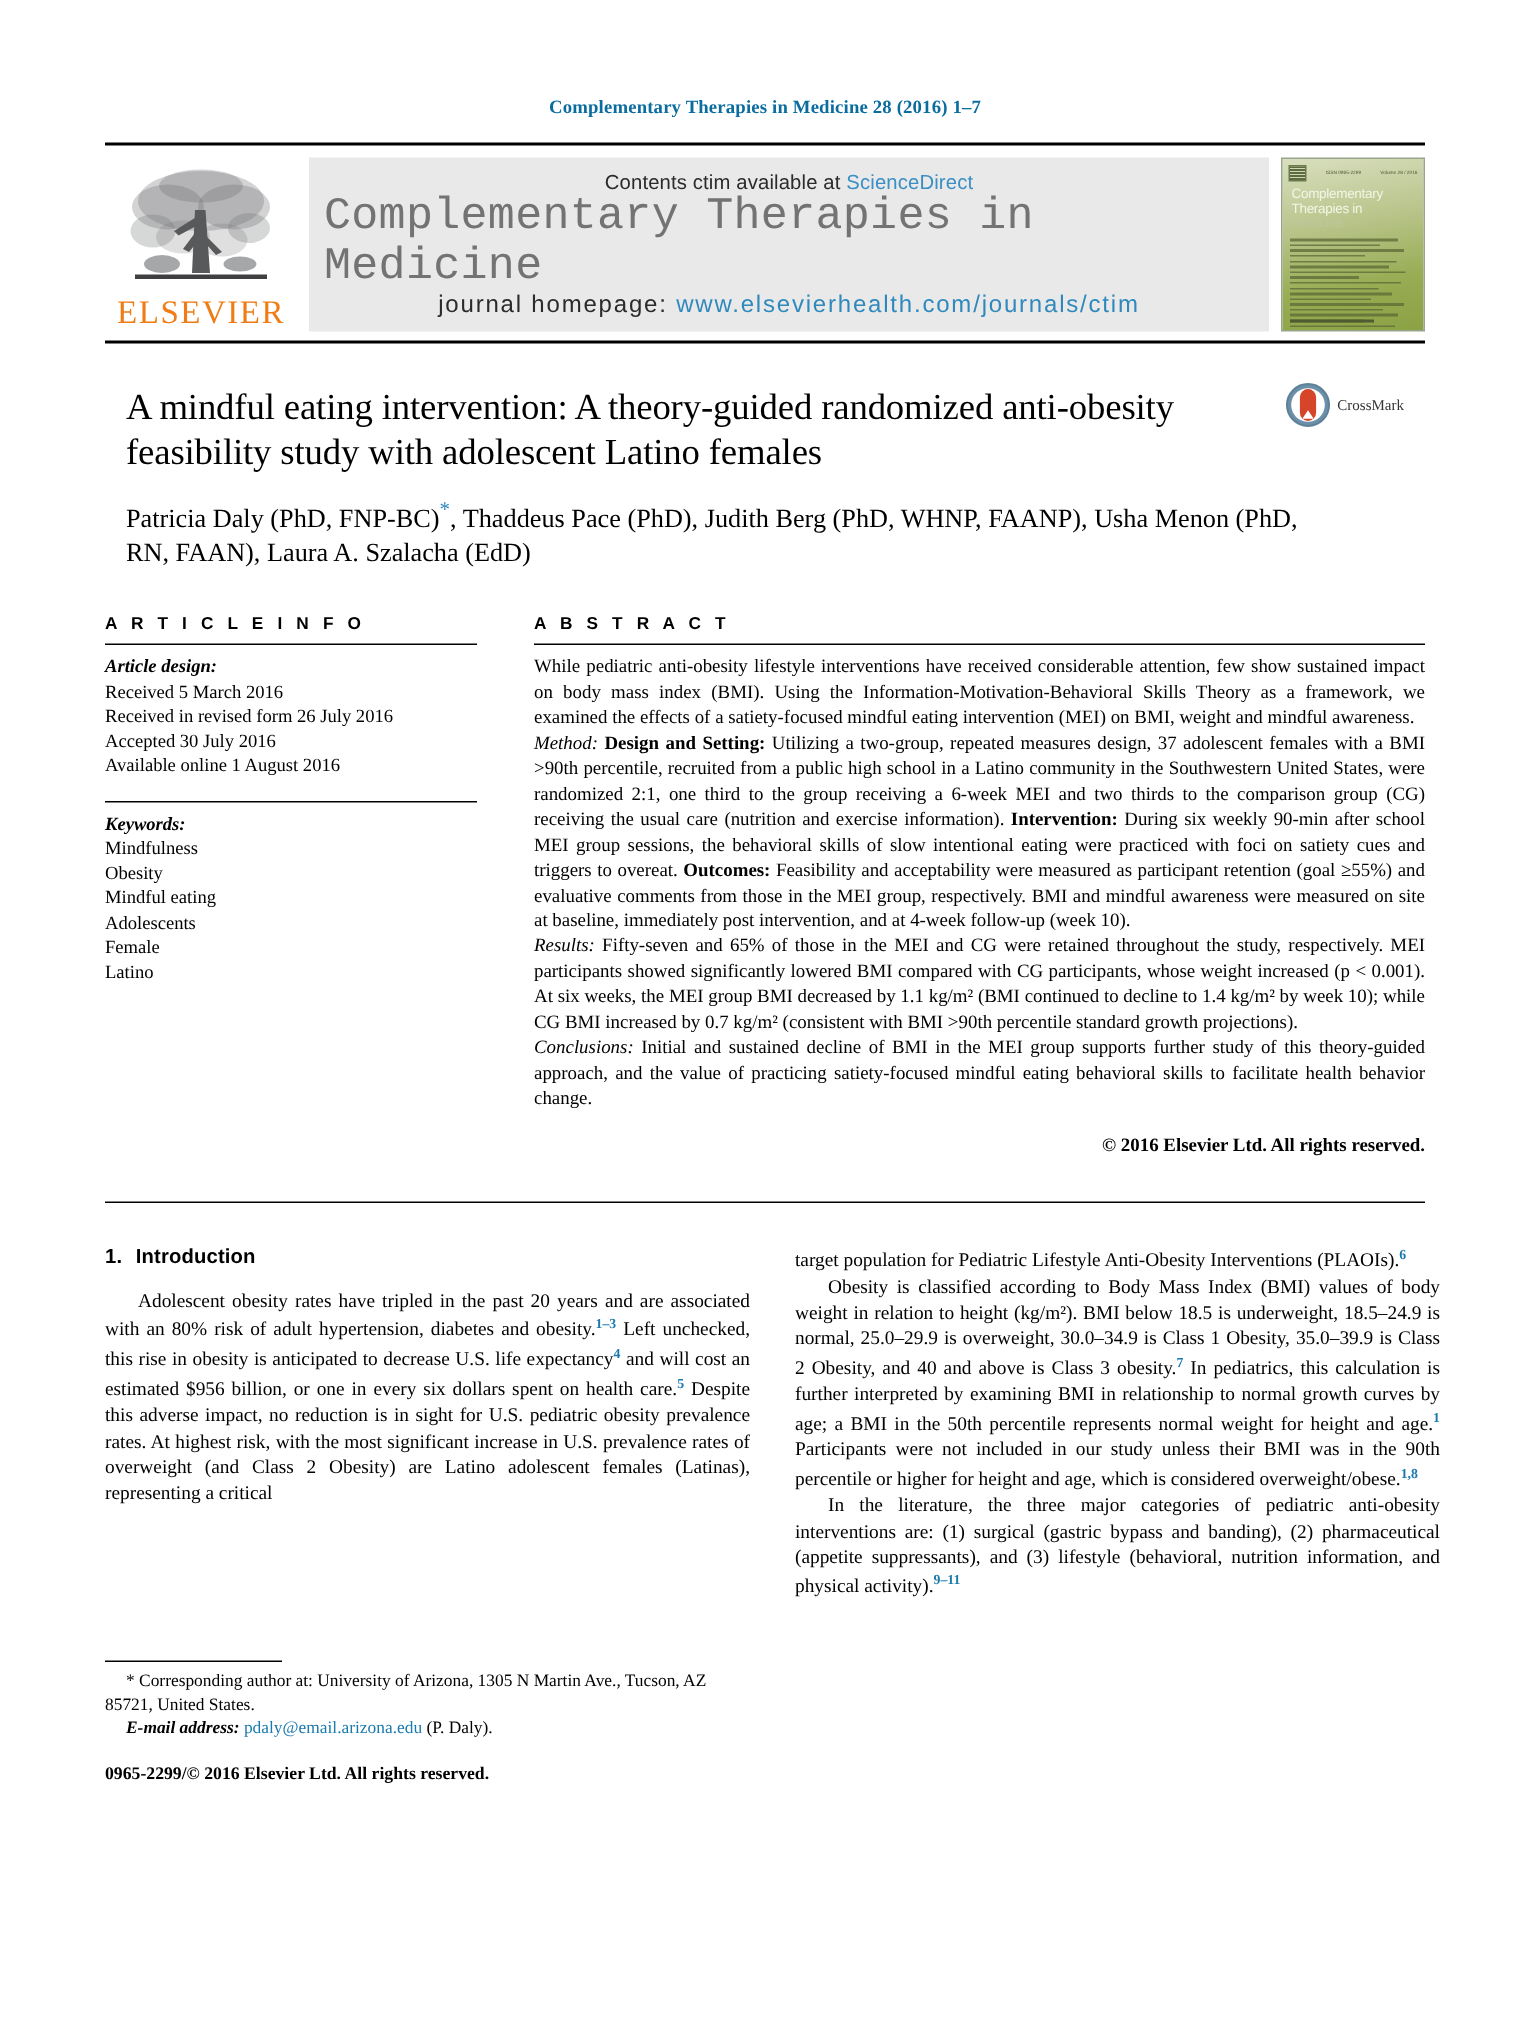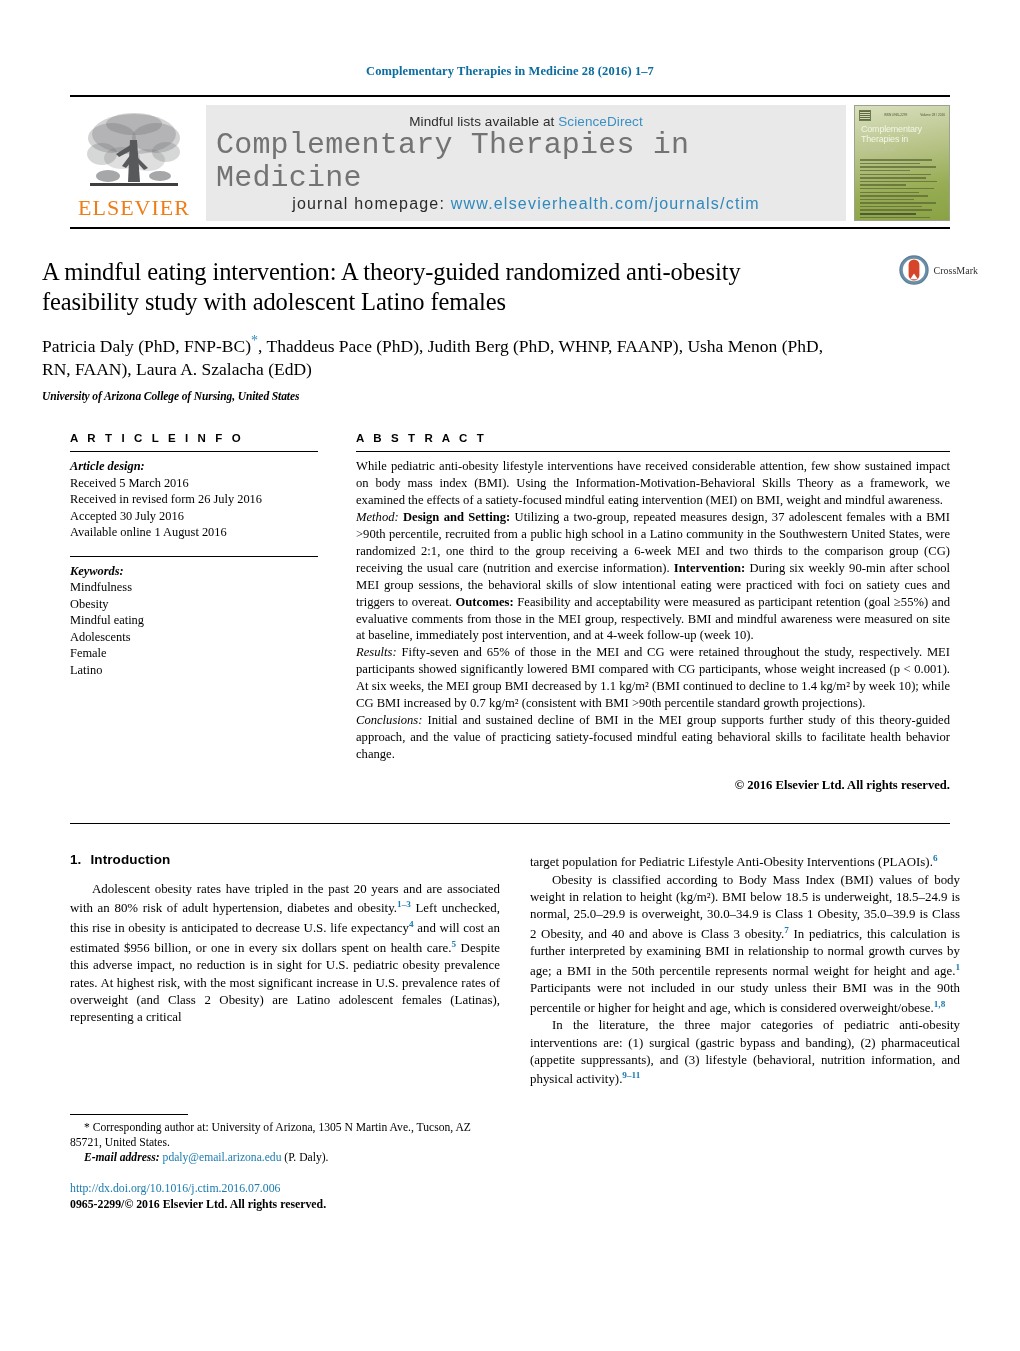--- a/index.html
+++ b/index.html
@@ -141,21 +141,21 @@
     height: 2px; width: 56px;
     background: #4f5b30;
   }
   .masthead-rule {
     border-top: 2.2px solid #000;
     margin-top: 6px;
   }
 
   
   .title-block {
-    margin: 0 42px;
+    margin: 0 84px;
     padding-top: 28px;
     position: relative;
   }
   .article-title {
     font-family: "Liberation Serif", serif;
     font-size: 24.5px;
     line-height: 1.22;
     font-weight: normal;
     margin: 0;
     max-width: 760px;
@@ -324,21 +324,21 @@
             <ellipse cx="26" cy="66" rx="12" ry="6"></ellipse>
             <ellipse cx="78" cy="66" rx="11" ry="5"></ellipse>
           </g>
           <rect x="8" y="73" width="88" height="3" fill="#3f3f41"></rect>
         </svg>
         <div class="elsevier-word">ELSEVIER</div>
       </div>
 
       <div class="center-band">
         <div class="contents-line">
-          <span>Mindful lists available at </span><span class="sd">ScienceDirect</span>
+          <span>Contents ctim available at </span><span class="sd">ScienceDirect</span>
         </div>
         <div class="journal-title">Complementary Therapies in Medicine</div>
         <div class="homepage-line">
           <span>journal homepage: </span><span class="url">www.elsevierhealth.com/journals/ctim</span>
         </div>
       </div>
 
       <div class="cover-thumb">
         <div class="cover-top">
           <span class="cover-badge"></span>
@@ -376,21 +376,20 @@
 
     </div>
     <div class="masthead-rule"></div>
   </div>
 
   <div class="title-block">
     <h1 class="article-title">A mindful eating intervention: A theory-guided randomized anti-obesity feasibility study with adolescent Latino females</h1>
     <div class="authors">
       <span>Patricia Daly (PhD, FNP-BC)<span class="star">*</span>, Thaddeus Pace (PhD), Judith Berg (PhD, WHNP, FAANP), Usha Menon (PhD, RN, FAAN), Laura A. Szalacha (EdD)</span>
     </div>
-    <div class="affiliation">University of Arizona College of Nursing, United States</div>
 
     <div class="crossmark">
       <svg width="30" height="30" viewBox="0 0 30 30">
         <circle cx="15" cy="15" r="14" fill="#6b8fa8"></circle>
         <circle cx="15" cy="15" r="11.2" fill="#ffffff"></circle>
         <rect x="9.6" y="4.4" width="10.8" height="21.2" rx="5.4" fill="#d6452a"></rect>
         <path d="M15 18.5 L11.2 24.2 L18.8 24.2 Z" fill="#ffffff"></path>
         <circle cx="15" cy="15" r="14" fill="none" stroke="#5d8298" stroke-width="1.4"></circle>
       </svg>
       <span class="crossmark-label">CrossMark</span>
@@ -444,21 +443,20 @@
       <h2 class="h2">
         <span class="num">1.</span><span>Introduction</span>
       </h2>
       <p class="para"><span>Adolescent obesity rates have tripled in the past 20 years and are associated with an 80% risk of adult hypertension, diabetes and obesity.</span><sup class="ref">1–3</sup><span> Left unchecked, this rise in obesity is anticipated to decrease U.S. life expectancy</span><sup class="ref">4</sup><span> and will cost an estimated $956 billion, or one in every six dollars spent on health care.</span><sup class="ref">5</sup><span> Despite this adverse impact, no reduction is in sight for U.S. pediatric obesity prevalence rates. At highest risk, with the most significant increase in U.S. prevalence rates of overweight (and Class 2 Obesity) are Latino adolescent females (Latinas), representing a critical</span></p>
 
       <div class="footnote-zone">
         <div class="fn-rule"></div>
         <div class="fn">* Corresponding author at: University of Arizona, 1305 N Martin Ave., Tucson, AZ 85721, United States.</div>
         <div class="fn"><span class="mail">E-mail address:</span> <span class="link">pdaly@email.arizona.edu</span><span> (P. Daly).</span></div>
         <div class="fn-gap"></div>
-        <div class="doi">http://dx.doi.org/10.1016/j.ctim.2016.07.006</div>
         <div class="issn">0965-2299/© 2016 Elsevier Ltd. All rights reserved.</div>
       </div>
     </div>
 
     <div class="col">
       <p class="para noind"><span>target population for Pediatric Lifestyle Anti-Obesity Interventions (PLAOIs).</span><sup class="ref">6</sup></p>
       <p class="para"><span>Obesity is classified according to Body Mass Index (BMI) values of body weight in relation to height (kg/m²). BMI below 18.5 is underweight, 18.5–24.9 is normal, 25.0–29.9 is overweight, 30.0–34.9 is Class 1 Obesity, 35.0–39.9 is Class 2 Obesity, and 40 and above is Class 3 obesity.</span><sup class="ref">7</sup><span> In pediatrics, this calculation is further interpreted by examining BMI in relationship to normal growth curves by age; a BMI in the 50th percentile represents normal weight for height and age.</span><sup class="ref">1</sup><span> Participants were not included in our study unless their BMI was in the 90th percentile or higher for height and age, which is considered overweight/obese.</span><sup class="ref">1,8</sup></p>
       <p class="para"><span>In the literature, the three major categories of pediatric anti-obesity interventions are: (1) surgical (gastric bypass and banding), (2) pharmaceutical (appetite suppressants), and (3) lifestyle (behavioral, nutrition information, and physical activity).</span><sup class="ref">9–11</sup></p>
     </div>
 

